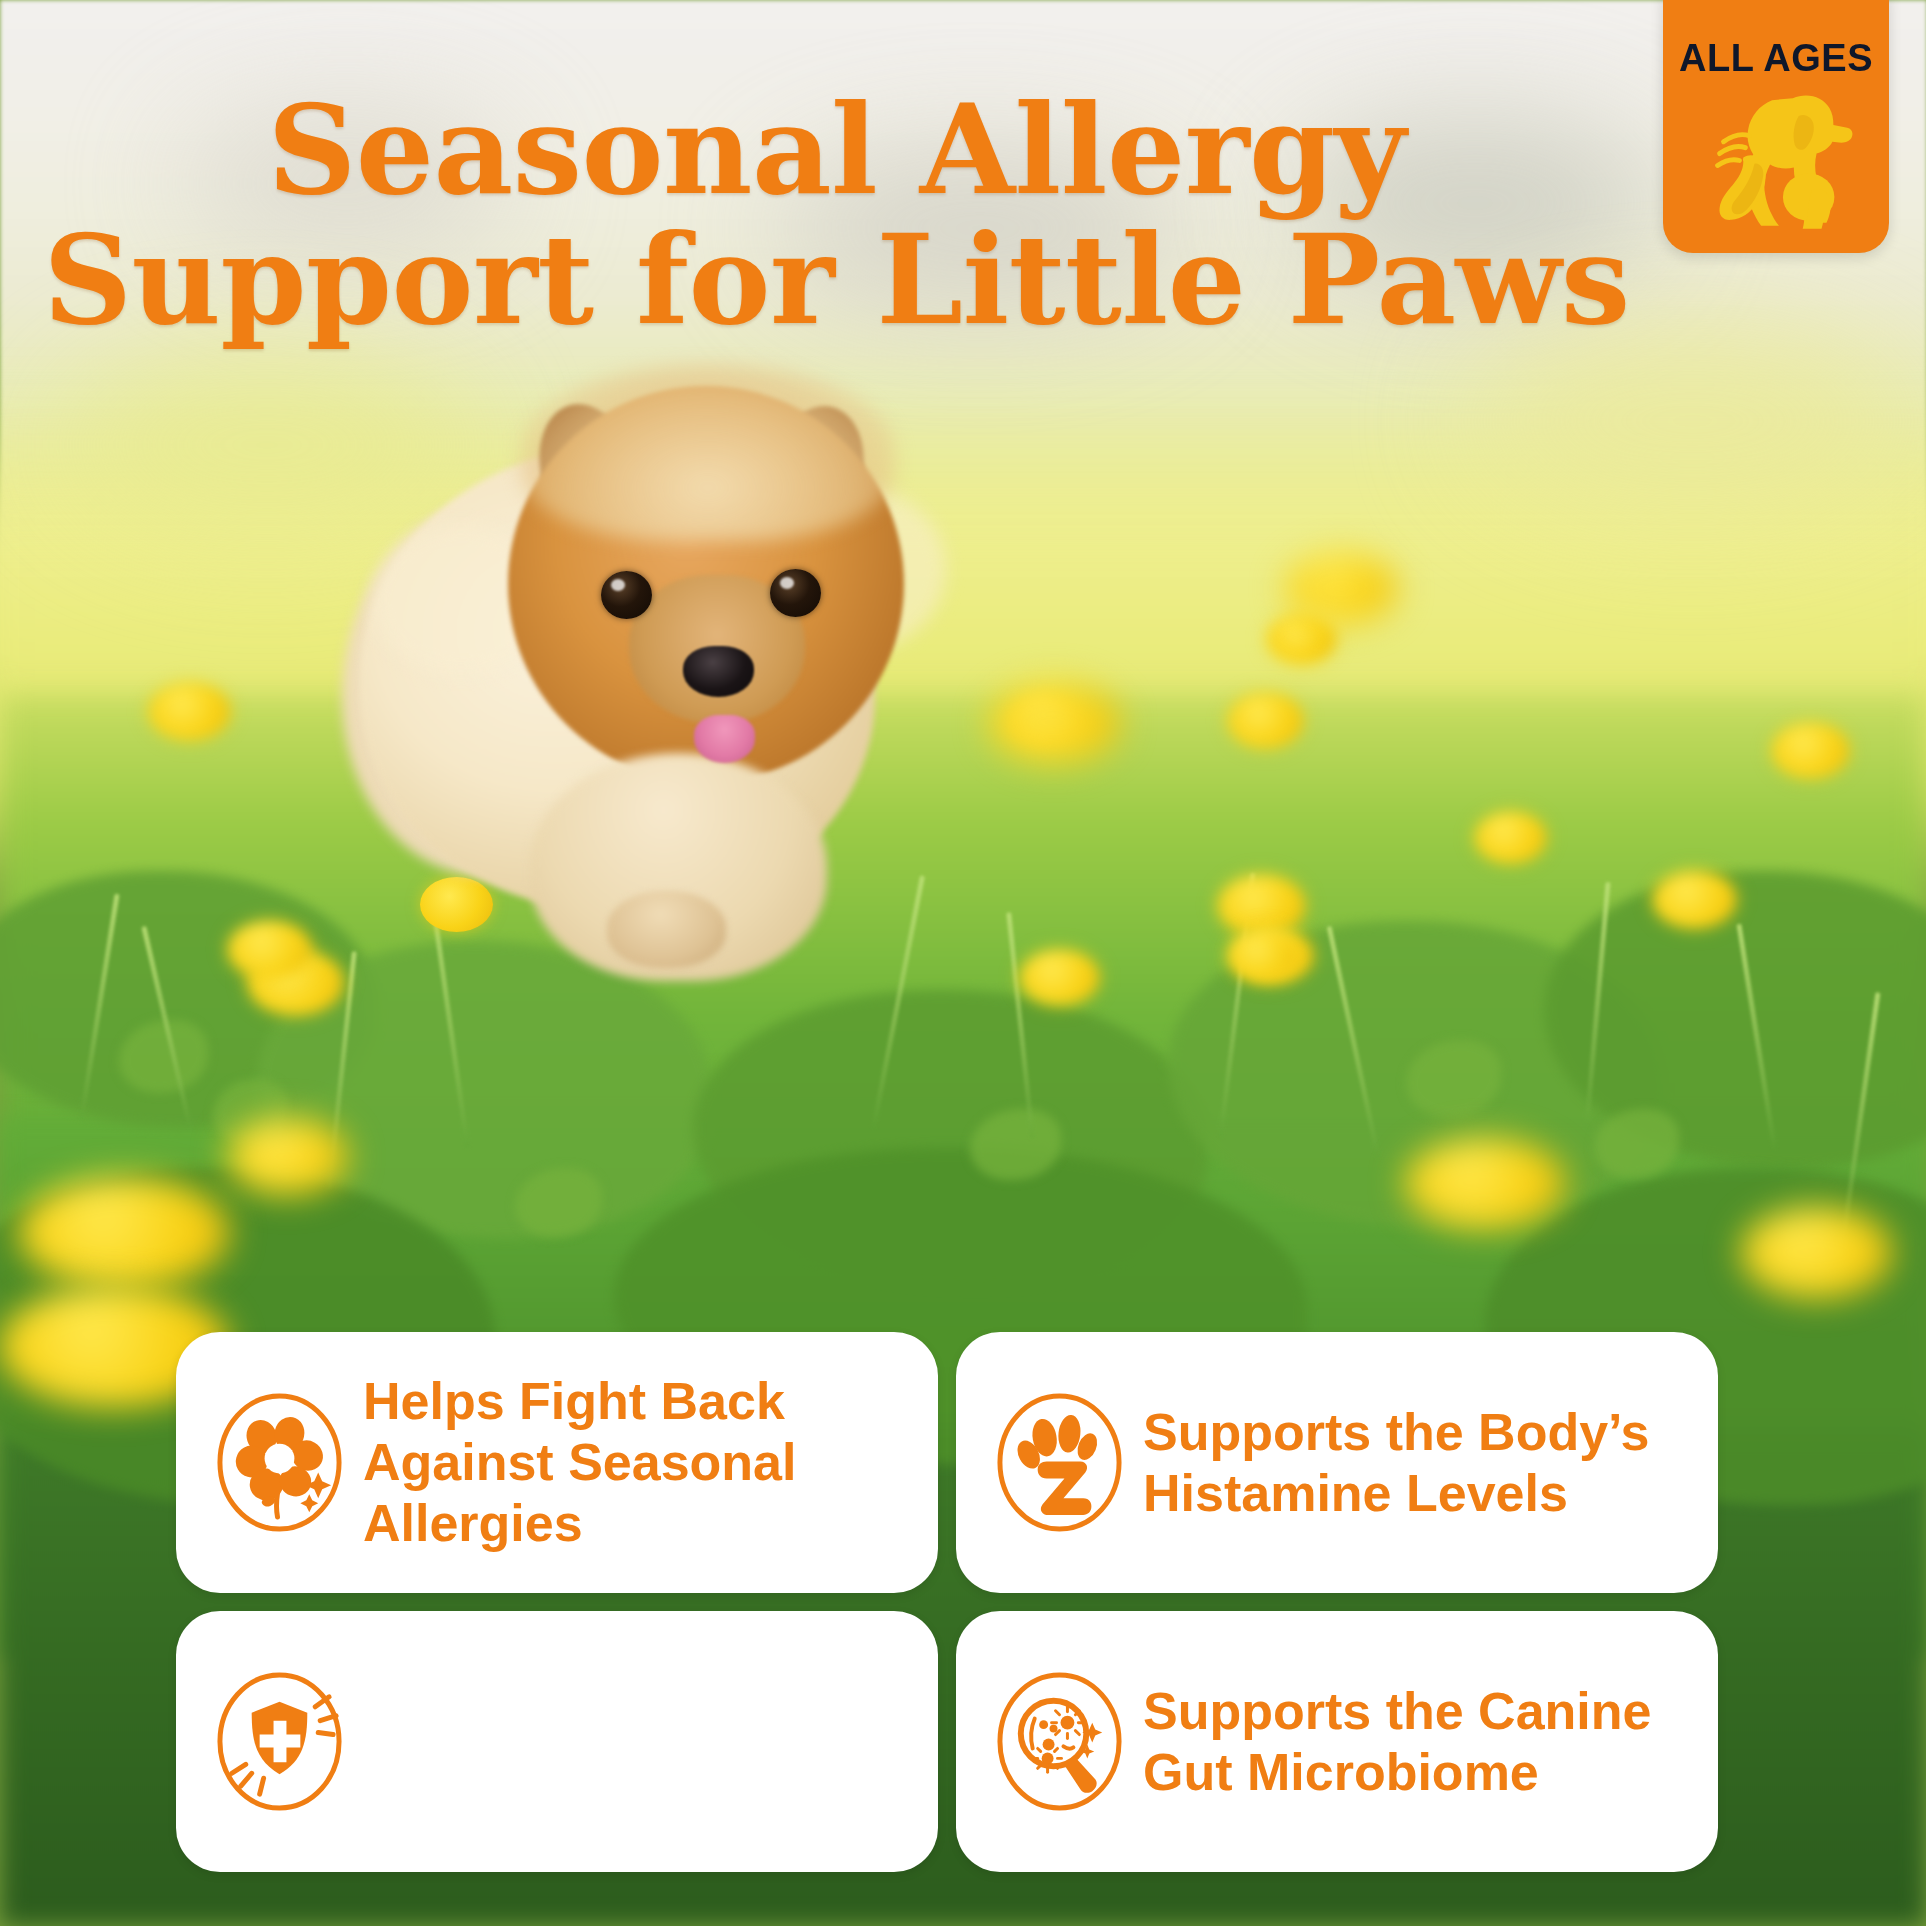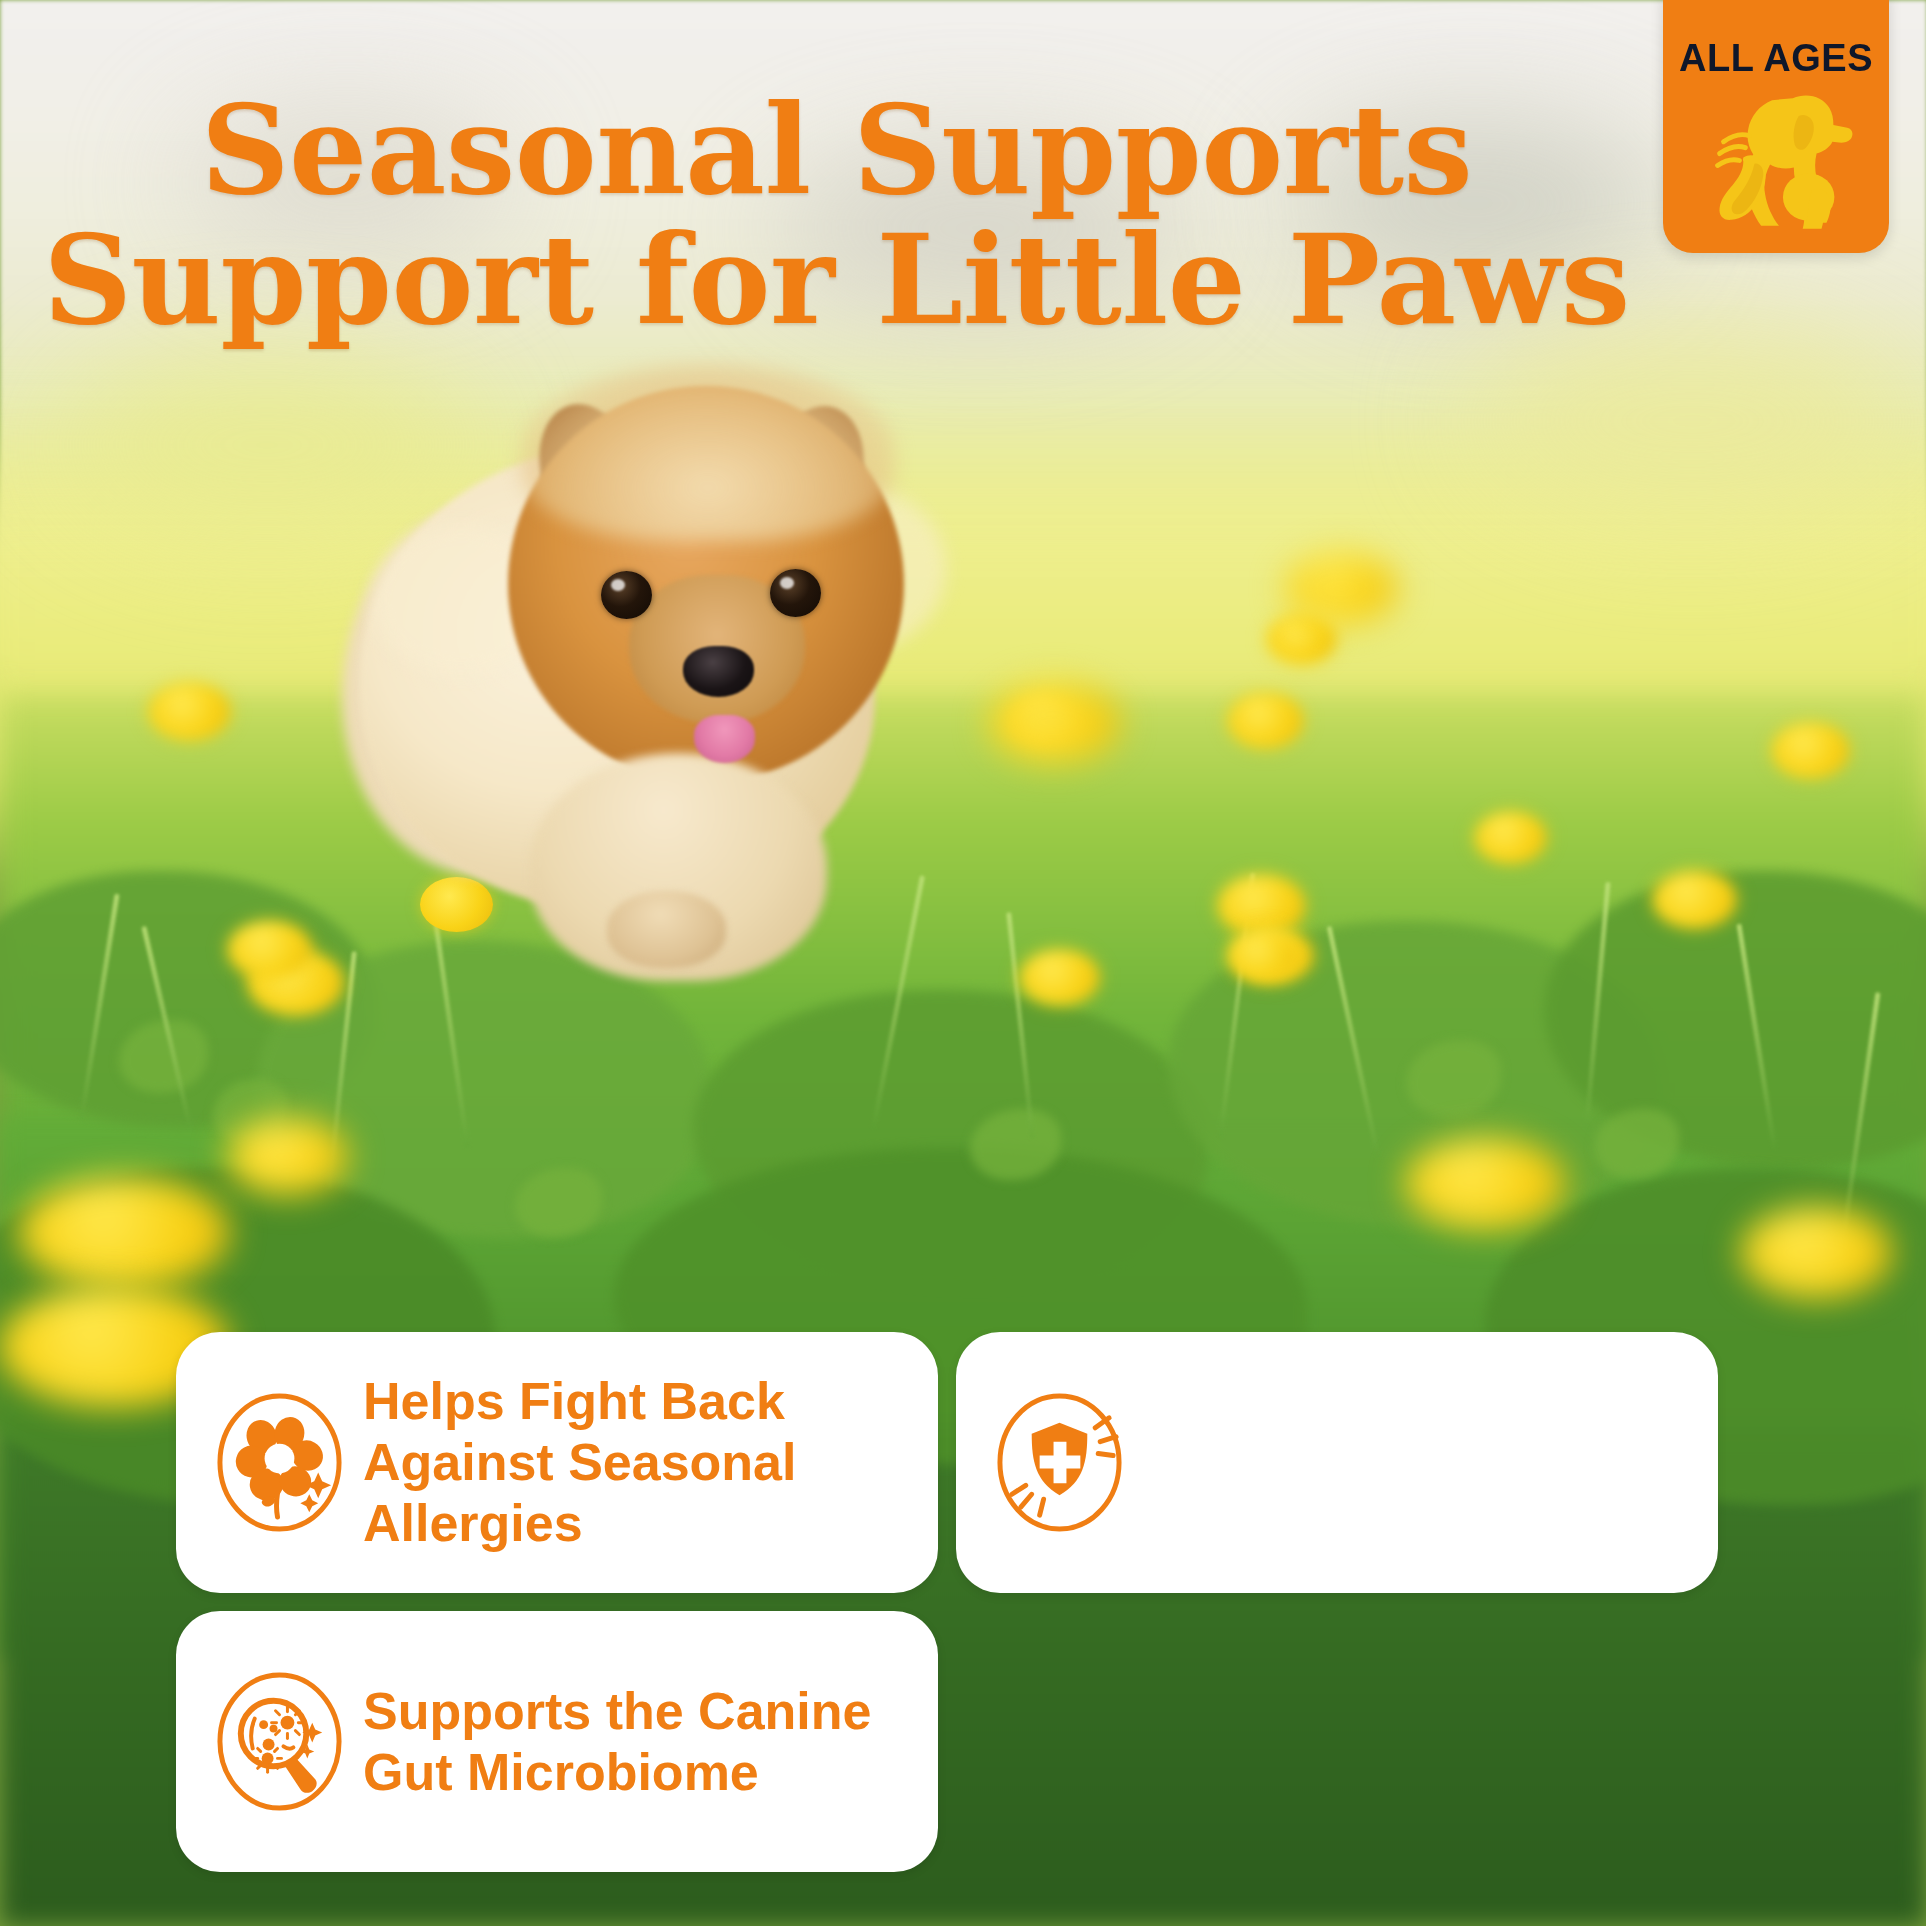--- a/index.html
+++ b/index.html
@@ -287,21 +287,21 @@
     </div>
   <div class="d-part eye r">
       <div class="eye-hl"></div>
     </div>
   <div class="d-part nose"></div>
   <div class="d-part tongue"></div>
   <div class="d-part paw"></div>
 </div>
 
 <div id="title">
-  <div class="line">Seasonal Supports</div>
+  <div class="line">Seasonal Allergy</div>
   <div class="line">Support for Little Paws</div>
 </div>
 
 <div id="badge">
   <div class="badge-label">ALL AGES</div>
   <div class="badge-dog">
     <svg width="188" height="149" viewBox="0 0 190 150">
       <g fill="#F5C518">
 
         <path d="M112 12c14-6 30-2 37 10 3 5 4 11 4 17l14 3c4 1 6 4 5 8-1 5-6 7-11 7l-9-1c-3 6-9 10-16 12-3 12-1 24 3 35 5 14 6 28 2 41l-19 0c3-12 2-24-3-35-4-9-6-18-6-27-8 2-17 1-24-3-5 9-7 20-5 30 2 12 7 23 14 32l-18 0c-8-11-13-24-15-38-1-12 1-24 7-34-5-8-7-17-5-26 2-12 11-24 24-29z"></path>
@@ -344,20 +344,35 @@
         </g>
         <g fill="#F07E13">
           <path d="M107 83 l4 9 9 4 -9 4 -4 9 -4-9 -9-4 9-4z"></path>
           <path d="M98 105 l3 6 6 3 -6 3 -3 6 -3-6 -6-3 6-3z"></path>
         </g>
       </svg>
     </div>
     <div class="card-text">Helps Fight Back Against Seasonal Allergies</div>
   </div>
 
+  <div class="card">
+    <div class="card-icon">
+      <svg width="135" height="145" viewBox="0 0 136 146">
+        <ellipse cx="68" cy="73" rx="60" ry="67" fill="none" stroke="#F07E13" stroke-width="5"></ellipse>
+        <g fill="#F07E13">
+          <ellipse cx="53" cy="48" rx="12" ry="19" transform="rotate(-10 53 48)"></ellipse>
+          <ellipse cx="78" cy="44" rx="11" ry="19" transform="rotate(6 78 44)"></ellipse>
+          <ellipse cx="96" cy="57" rx="9" ry="14" transform="rotate(22 96 57)"></ellipse>
+          <ellipse cx="37" cy="65" rx="10" ry="15" transform="rotate(-28 37 65)"></ellipse>
+          <path d="M55 72 h34 c6 0 9 6 5 11 l-22 26 h20 c6 0 9 5 8 10 -1 5-5 7-10 7 h-33 c-7 0-10-6-6-11 l22-26 h-18 c-6 0-9-4-9-9 0-5 4-8 9-8z"></path>
+        </g>
+      </svg>
+    </div>
+    <div class="card-text">Supports the Body’s Histamine Levels</div>
+  </div>
 
   <div class="card">
     <div class="card-icon">
       <svg width="135" height="145" viewBox="0 0 136 146">
         <ellipse cx="68" cy="73" rx="60" ry="67" fill="none" stroke="#F07E13" stroke-width="5"></ellipse>
         <path d="M40 44 l28-11 28 11 c0 28 -4 48 -28 62 -24-14 -28-34 -28-62z" fill="#F07E13"></path>
         <path d="M62 52 h13 v14 h14 v13 h-14 v15 h-13 v-15 h-14 v-13 h14z" fill="#fff"></path>
         <g stroke="#F07E13" stroke-width="5" stroke-linecap="round" fill="none">
           <path d="M104 38 l14-10"></path>
           <path d="M109 52 l16-5"></path>

